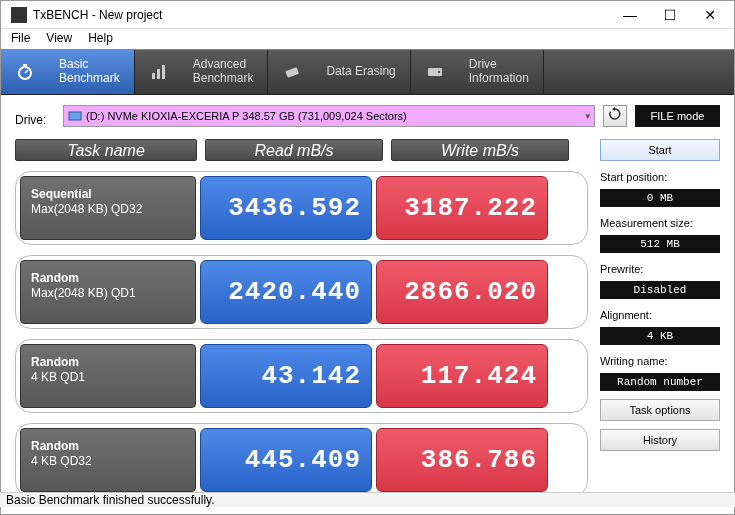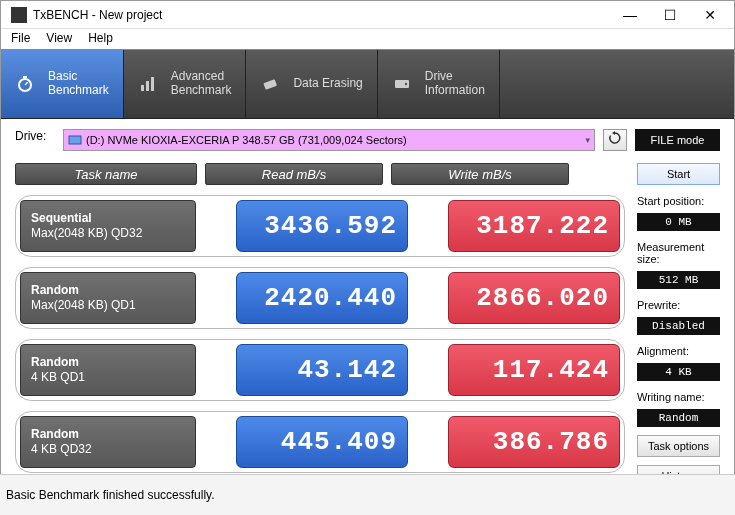--- a/index.html
+++ b/index.html
@@ -8,54 +8,54 @@
 .titlebar { display: flex; align-items: center; height: 28px; padding: 0 4px; border-bottom: 1px solid #ddd; }
 .titlebar .app-icon { width: 16px; height: 16px; margin: 0 6px; background: #333; display: inline-block; }
 .titlebar .title { flex: 1; font-size: 12px; color: #000; }
 .titlebar .win-btns { display: flex; }
 .titlebar .win-btn { width: 40px; height: 28px; display: flex; align-items: center; justify-content: center; font-size: 14px; color: #000; }
 
 .menubar { display: flex; gap: 16px; padding: 2px 10px 4px 10px; font-size: 12px; }
 .menubar span { cursor: default; }
 
 .tabs { display: flex; background: linear-gradient(#5a5a5a,#3a3a3a); border-top: 1px solid #888; border-bottom: 1px solid #222; }
-.tab { display: flex; align-items: center; gap: 13px; padding: 20px 14px; color: #ddd; border-right: 1px solid #222; cursor: pointer; }
+.tab { display: flex; align-items: center; gap: 24px; padding: 8px 14px; color: #ddd; border-right: 1px solid #222; cursor: pointer; }
 .tab.active { background: linear-gradient(#5a8fe0,#2e5fb0); color: #fff; }
 .tab-icon { width: 20px; height: 20px; display: flex; align-items: center; justify-content: center; }
 .tab-label { line-height: 1.15; font-size: 12px; }
 
-.drive-row { display: flex; align-items: flex-start; gap: 8px; padding: 10px 14px 6px 14px; }
+.drive-row { display: flex; align-items: flex-end; gap: 8px; padding: 10px 14px 6px 14px; }
 .drive-label { width: 40px; }
 .drive-select { flex: 1; display: flex; align-items: center; border: 1px solid #999; background: #f0abfc; height: 22px; padding: 0 4px; font-size: 11px; }
 .drive-select .hdd-icon { width: 14px; height: 14px; margin-right: 4px; }
 .drive-select .chev { margin-left: auto; color: #555; font-size: 9px; }
 .refresh-btn { width: 24px; height: 22px; border: 1px solid #999; background: linear-gradient(#fafafa,#e4e4e4); display: flex; align-items: center; justify-content: center; }
 .file-mode { width: 85px; height: 22px; background: #111; color: #fff; font-size: 11px; display: flex; align-items: center; justify-content: center; }
 
 .main { display: flex; padding: 6px 14px 0 14px; gap: 12px; }
 .results { flex: 1; }
 .headers { display: flex; gap: 8px; margin-bottom: 10px; }
-.hdr { background: linear-gradient(#6a6a6a,#4a4a4a); color: #fff; text-align: center; height: 22px; line-height: 22px; border: 1px solid #333; border-radius: 2px; font-style: italic; font-size: 13px; }
+.hdr { background: linear-gradient(#6a6a6a,#4a4a4a); color: #fff; text-align: center; height: 22px; line-height: 22px; border: 1px solid #333; border-radius: 2px; font-style: italic; font-size: 16px; }
 .hdr.name { width: 182px; }
 .hdr.rw { width: 178px; }
 
 .row { display: flex; gap: 4px; margin-bottom: 10px; border: 1px solid #bbb; border-radius: 16px; padding: 4px; }
 .task { width: 176px; background: linear-gradient(#707070,#585858); color: #fff; border: 1px solid #333; border-radius: 4px; padding: 10px 10px; font-size: 12px; line-height: 1.25; }
 .task .t1 { font-weight: 600; }
-.val { width: 172px; border-radius: 6px; color: #fff; font-family: "Consolas","Courier New",monospace; font-size: 26px; font-weight: bold; display: flex; align-items: center; justify-content: flex-end; padding: 3px 10px; letter-spacing: 1px; height: 52px; margin-left: 36px; }
+.val { width: 172px; border-radius: 6px; color: #fff; font-family: "Consolas","Courier New",monospace; font-size: 26px; font-weight: bold; display: flex; align-items: center; justify-content: flex-end; padding: 3px 10px; letter-spacing: 1px; height: 64px; }
 .val.read { background: linear-gradient(#4d8ae8,#2a62c8); border: 1px solid #1a4a9a; }
 .val.write { background: linear-gradient(#f05a6a,#d83848); border: 1px solid #a02030; }
 
 .side { width: 120px; display: flex; flex-direction: column; gap: 4px; }
 .btn { height: 22px; border: 1px solid #84a8e0; background: linear-gradient(#f4f8ff,#dde8fa); font-size: 11px; text-align: center; line-height: 20px; cursor: pointer; }
 .plain-btn { height: 22px; border: 1px solid #aaa; background: linear-gradient(#fafafa,#e2e2e2); font-size: 11px; text-align: center; line-height: 20px; margin-top: 4px; cursor: pointer; }
 .setting-lbl { font-size: 11px; margin-top: 6px; color: #000; }
 .setting-val { background: #111; color: #fff; font-size: 11px; text-align: center; height: 18px; line-height: 18px; margin-top: 2px; font-family: Liberation Mono, monospace; }
 
-.status { position: absolute; bottom: 0; left: 0; right: 0; border-top: 1px solid #ccc; padding: 13px 6px; font-size: 12px; background: #f4f4f4; }
+.status { position: absolute; bottom: 8px; left: 0; right: 0; border-top: 1px solid #ccc; padding: 0 6px; font-size: 12px; background: #f4f4f4; }
 </style>
 </head>
 <body>
 
 <div class="titlebar">
   <span class="app-icon"></span>
   <span class="title">TxBENCH - New project</span>
   <div class="win-btns">
     <div class="win-btn">—</div>
     <div class="win-btn">☐</div>

